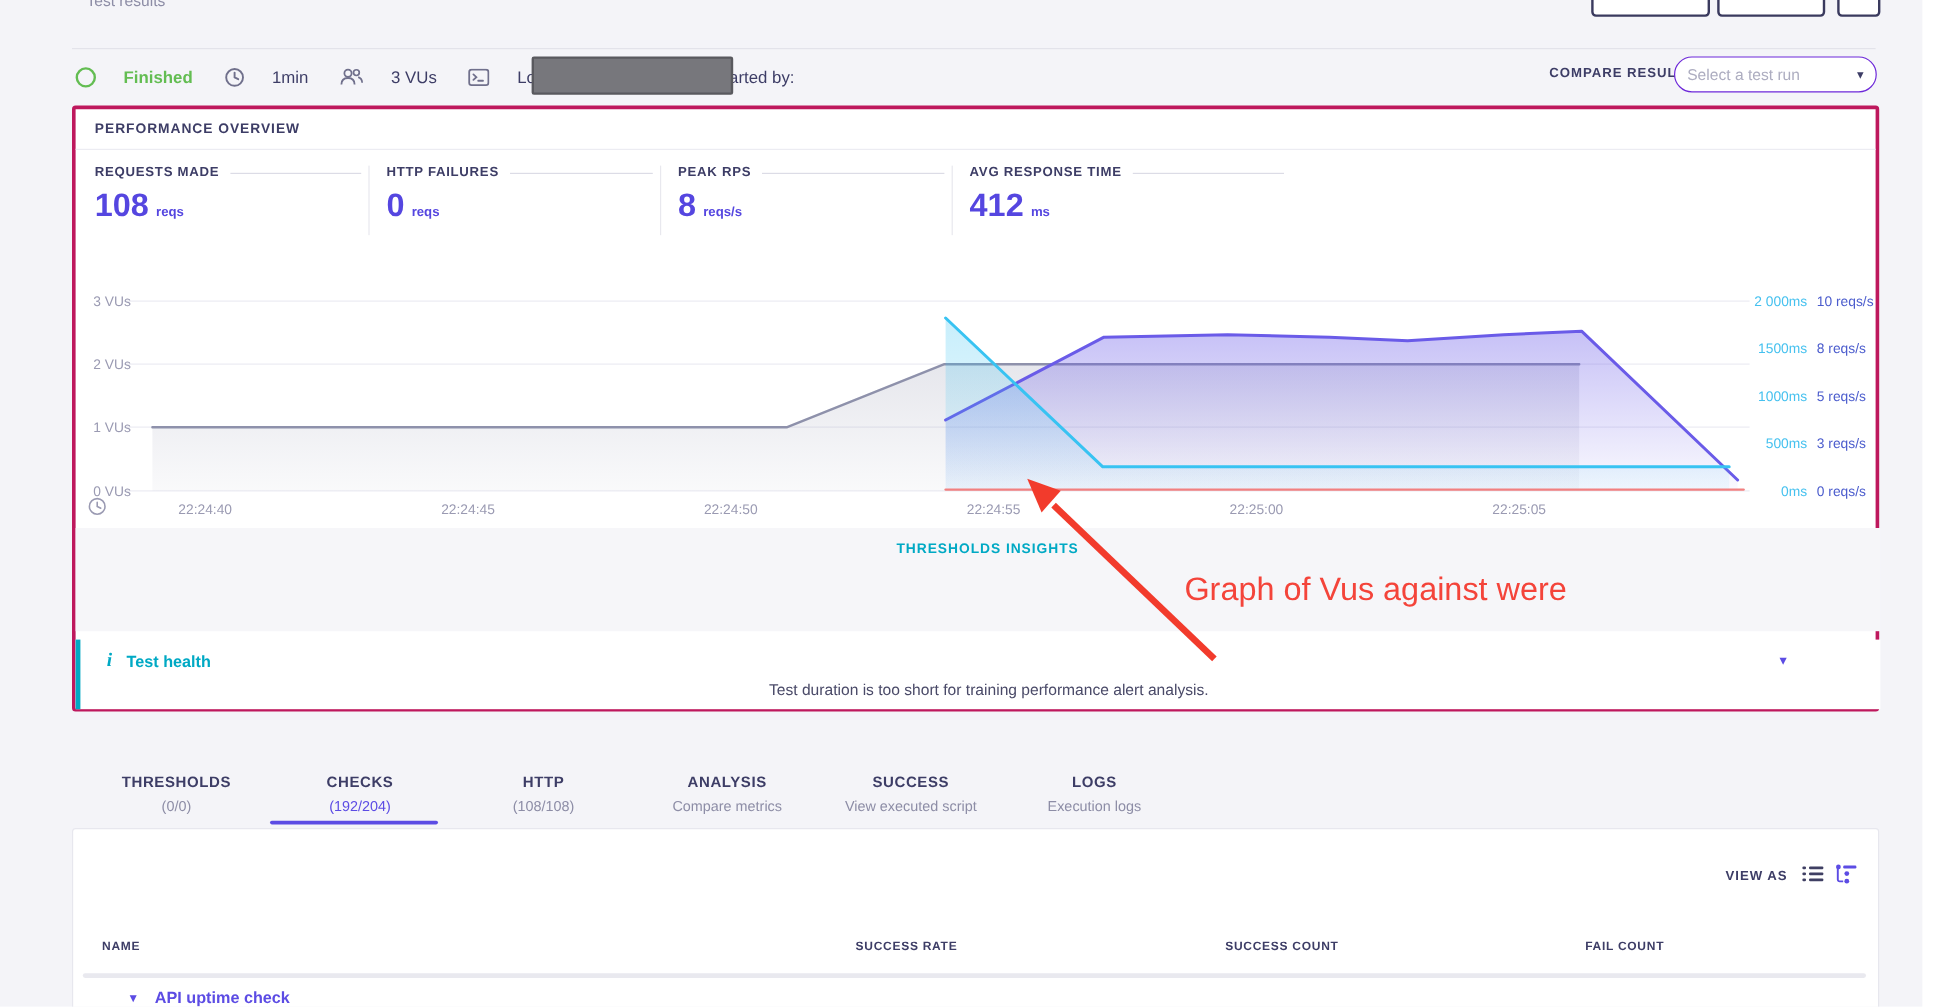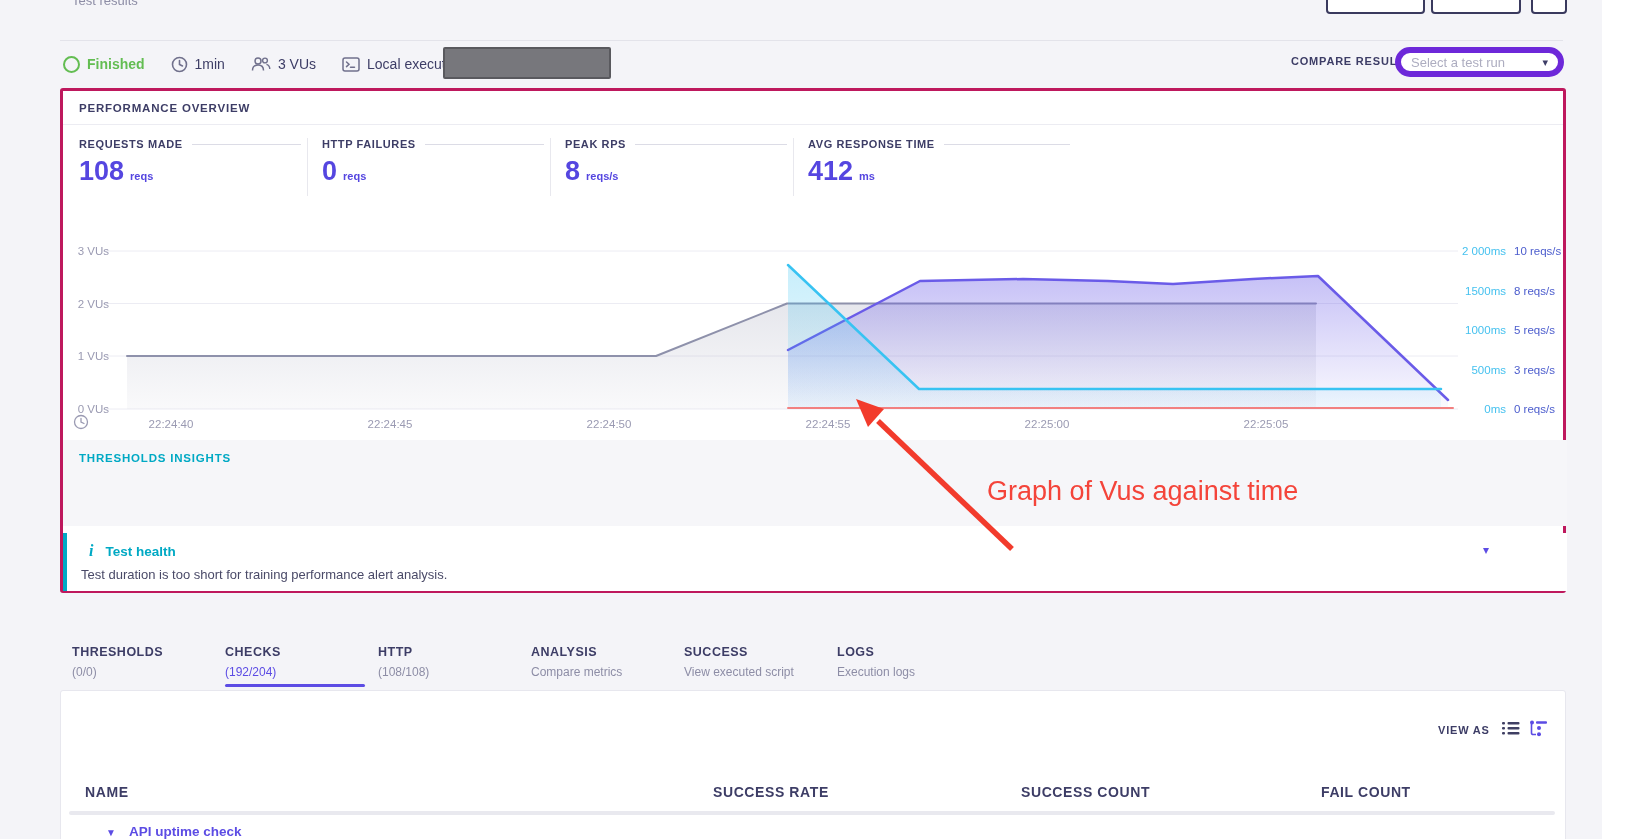--- a/index.html
+++ b/index.html
@@ -1,35 +1,35 @@
 <!DOCTYPE html>
 <html><head>
 <meta charset="utf-8">
 <style>
   html,body{margin:0;padding:0;}
   .app{position:relative;width:1602px;height:839px;background:#f4f4f8;overflow:hidden;
-       font-family:"Liberation Sans","DejaVu Sans",sans-serif;color:#3d3d66;}
+       font-family:"Liberation Sans","DejaVu Sans",sans-serif;color:#3d3d66;text-align:center;}
   .abs{position:absolute;}
 
   
   .page-title{top:-7px;left:72px;font-size:13px;color:#8d8da6;}
   .stub-btn{top:-16px;height:26px;background:#fff;border:2px solid #3a3a5e;border-radius:4px;}
   .stub-a{left:1326px;width:95px}.stub-b{left:1431px;width:86px}.stub-c{left:1531px;width:32px}
   .top-divider{top:40px;left:60px;width:1503px;height:1px;background:#e3e3ea;}
 
   
   .status-row{top:50px;left:63px;height:28px;display:flex;align-items:center;font-size:14px;}
-  .status-item{display:flex;align-items:center;margin-right:26px;white-space:nowrap;}
+  .status-item{display:flex;align-items:center;margin-right:26px;white-space:nowrap;gap:16px;}
   .status-item .ic{margin-right:7px;display:inline-flex;}
   .finished{color:#63bd52;font-weight:700;}
   .circle-ic{width:13px;height:13px;border:2px solid #63bd52;border-radius:50%;}
   .redacted{top:47px;left:443px;width:164px;height:28px;background:#77777c;border:2px solid #59595e;border-radius:2px;}
 
   .compare-label{top:55px;left:1291px;font-size:11px;font-weight:700;letter-spacing:.8px;color:#3d3d66;}
-  .compare-select{top:47px;left:1395px;width:169px;height:30px;background:#fff;border:6px solid #6d28d9;border-radius:15px;
+  .compare-select{top:47px;left:1395px;width:169px;height:30px;background:#fff;border:1px solid #6d28d9;border-radius:15px;
       display:flex;align-items:center;justify-content:space-between;padding:0 10px;box-sizing:border-box;font-size:13px;color:#adadc0;cursor:pointer;}
   .compare-caret{color:#3d3d66;font-size:11px;}
 
   
   .panel{left:60px;top:88px;width:1506px;height:505px;background:#fff;border:3px solid #be185d;border-radius:3px;box-sizing:border-box;}
   .panel-title{left:16px;top:11px;font-size:11.5px;font-weight:700;letter-spacing:.8px;color:#3d3d66;}
   .panel-hdr-divider{left:0;top:33px;width:100%;height:1px;background:#ececf2;}
 
   .metric{top:47px;height:60px;}
   .m1{left:16px;width:222px}.m2{left:259px;width:222px}.m3{left:502px;width:222px}.m4{left:745px;width:262px}
@@ -65,21 +65,21 @@
   .tab-label{font-size:12.5px;font-weight:700;letter-spacing:.5px;color:#3d3d66;}
   .tab-sub{margin-top:6px;font-size:12px;color:#8d8da6;}
   .tab.active .tab-sub{color:#5c4ce4;}
   .tab-underline{top:684px;left:225px;width:140px;height:3px;background:#5c4ce4;border-radius:2px;}
 
   
   .panel2{left:60px;top:690px;width:1506px;height:170px;background:#fff;border:1px solid #e7e7ee;border-radius:3px 3px 0 0;box-sizing:border-box;}
   .viewas-label{top:33px;left:1377px;font-size:11px;font-weight:700;letter-spacing:.8px;color:#3d3d66;}
   .viewas-ic{top:28px;cursor:pointer;}
   .vi1{left:1440px}.vi2{left:1468px}
-  .th{top:93px;font-size:14px;font-weight:700;letter-spacing:.6px;color:#3d3d66;}
+  .th{top:93px;font-size:10px;font-weight:700;letter-spacing:.6px;color:#3d3d66;}
   .th1{left:24px}.th2{left:652px}.th3{left:960px}.th4{left:1260px}
   .tbl-divider{top:120px;left:8px;width:1486px;height:4px;background:#e9e9ef;border-radius:2px;}
   .row-caret{top:136px;left:45px;color:#5c4ce4;font-size:10px;cursor:pointer;}
   .row-name{top:133px;left:68px;font-size:13.5px;font-weight:700;color:#5c4ce4;cursor:pointer;}
 
   
   .annotation-text{left:987px;top:476px;font-size:27px;color:#f4443a;white-space:nowrap;}
   .overlay{left:0;top:0;width:1626px;height:839px;pointer-events:none;}
 </style>
 </head>
@@ -314,19 +314,19 @@
     </div>
     <div class="abs th th1">NAME</div>
     <div class="abs th th2">SUCCESS RATE</div>
     <div class="abs th th3">SUCCESS COUNT</div>
     <div class="abs th th4">FAIL COUNT</div>
     <div class="abs tbl-divider"></div>
     <div class="abs row-caret">▼</div>
     <div class="abs row-name">API uptime check</div>
   </div>
 
-  <div class="abs annotation-text">Graph of Vus against time</div>
+  <div class="abs annotation-text">Graph of Vus against were</div>
   <svg class="abs overlay" viewBox="0 0 1626 839">
     <line x1="1012" y1="549" x2="878" y2="421" stroke="#f23b2c" stroke-width="5.5"></line>
     <polygon points="856,399 884,409 868,427" fill="#f23b2c"></polygon>
   </svg>
 
 </div>
 
 </body></html>

